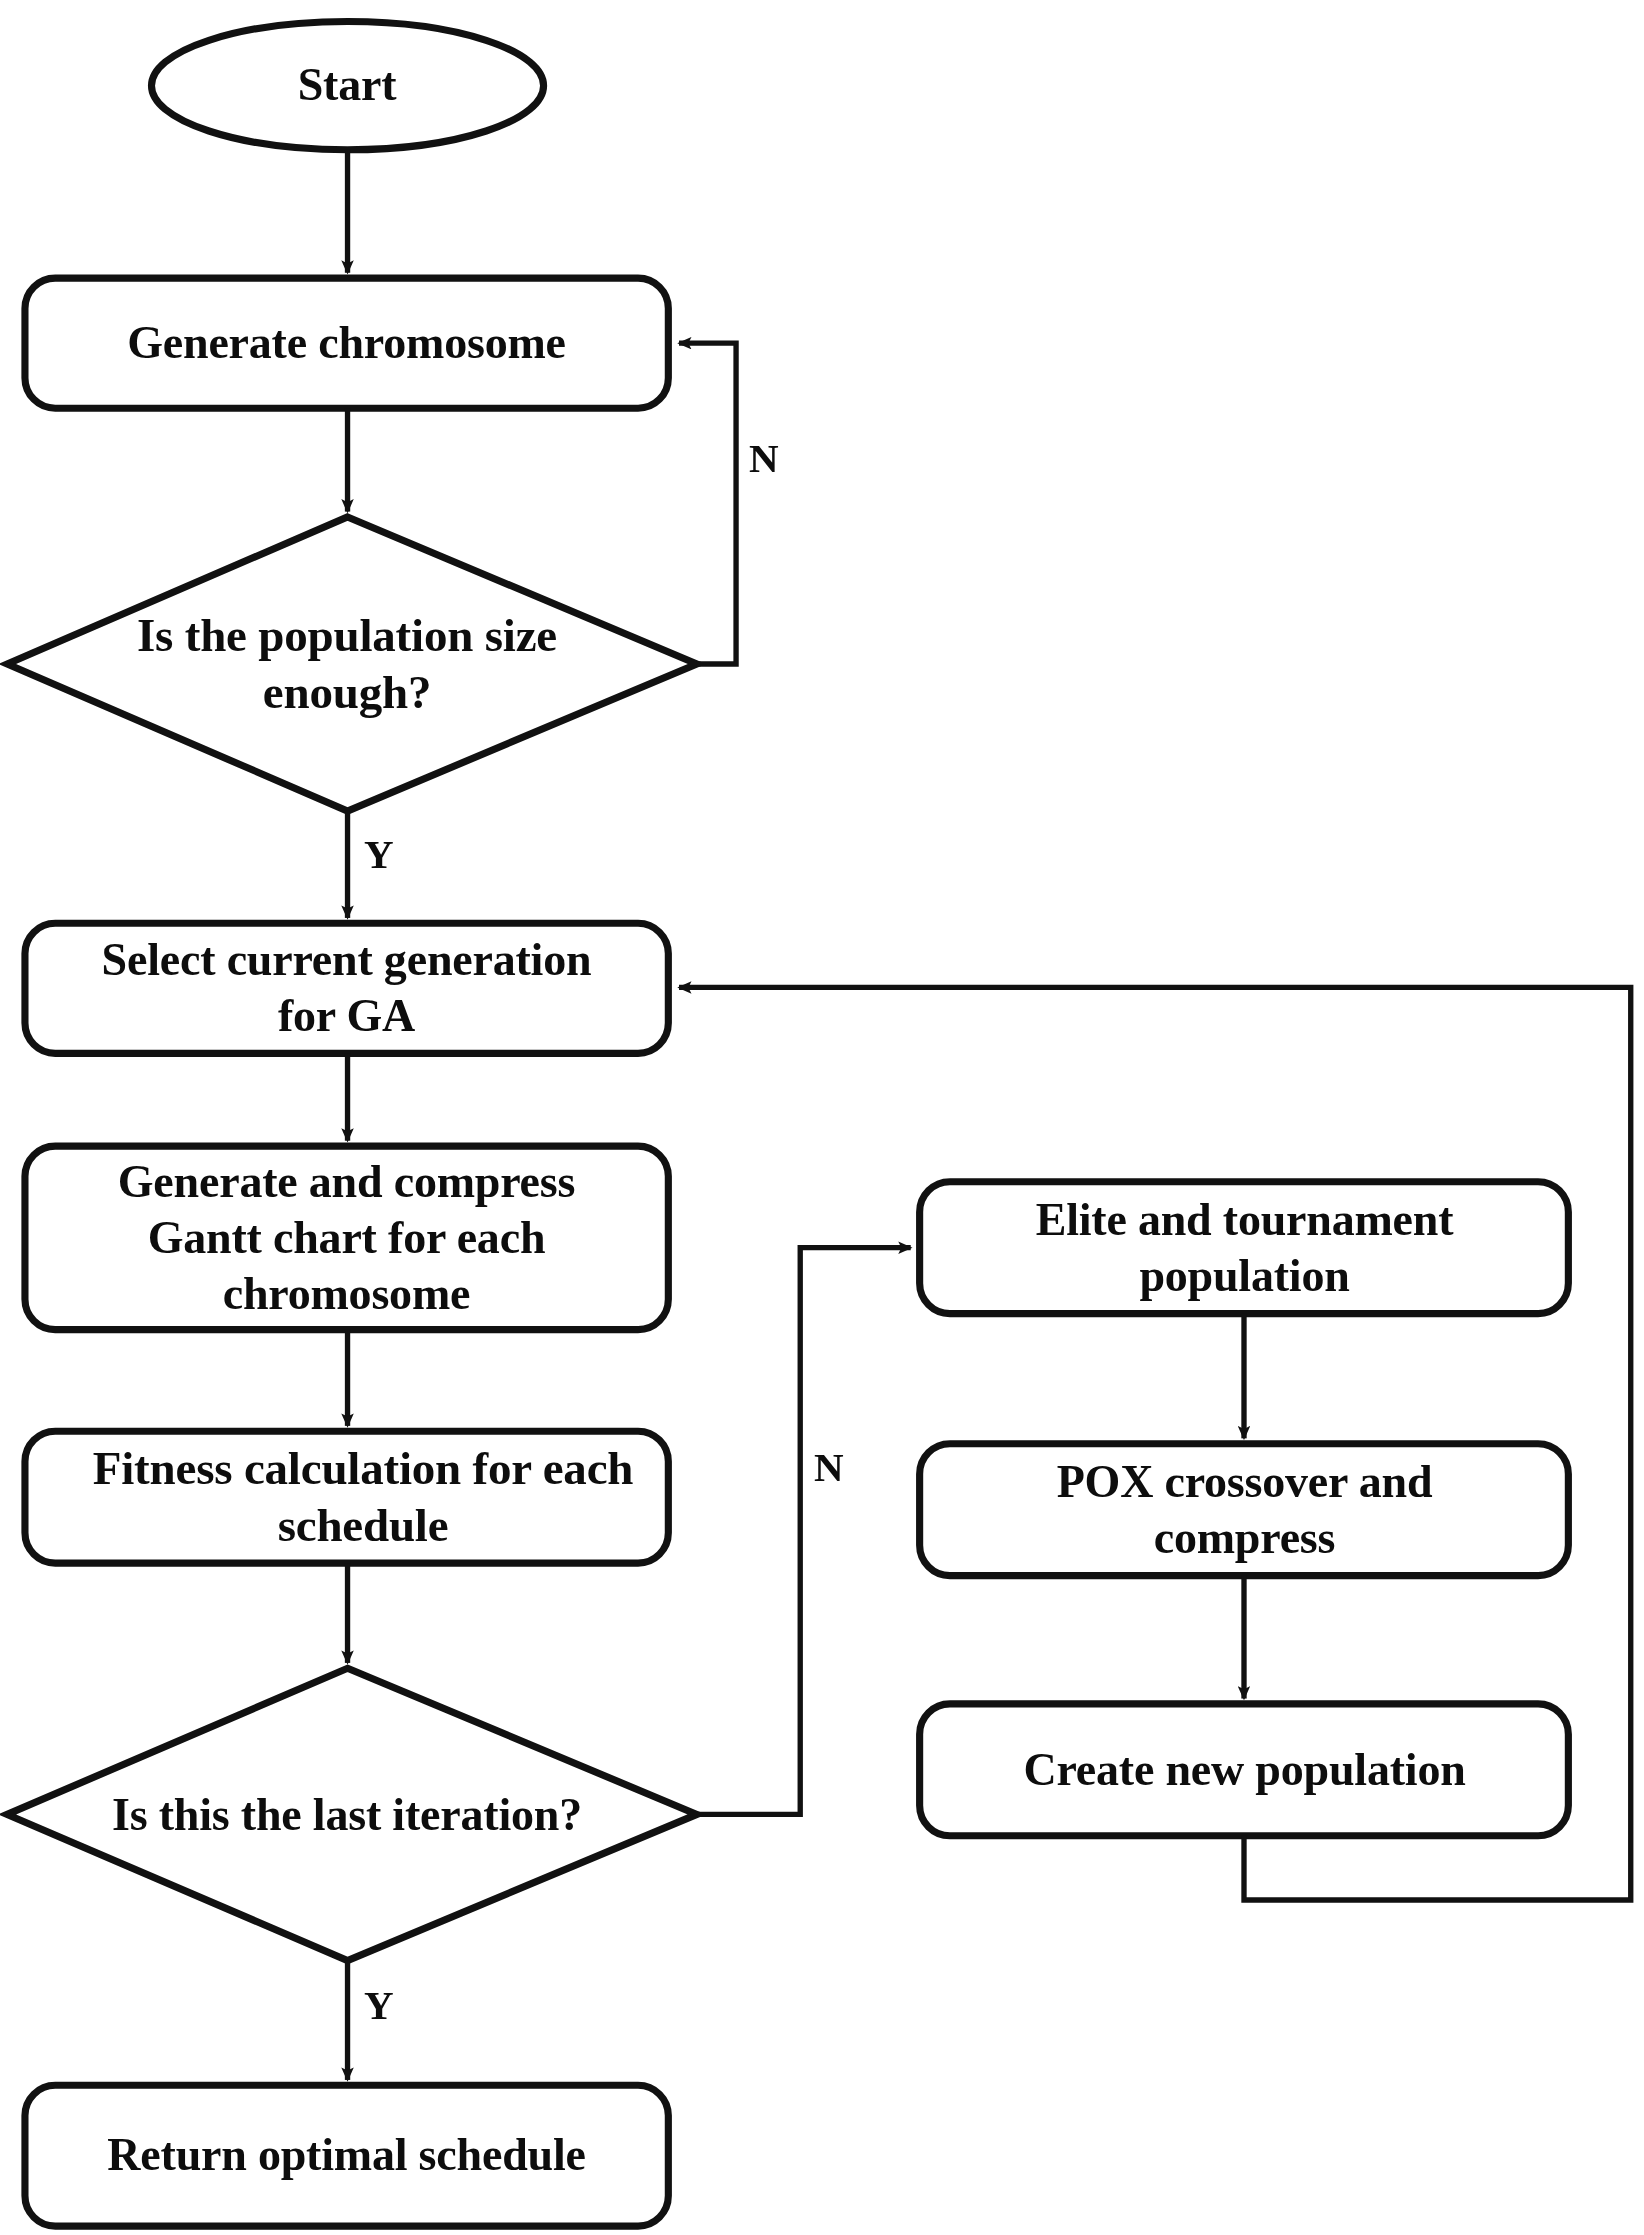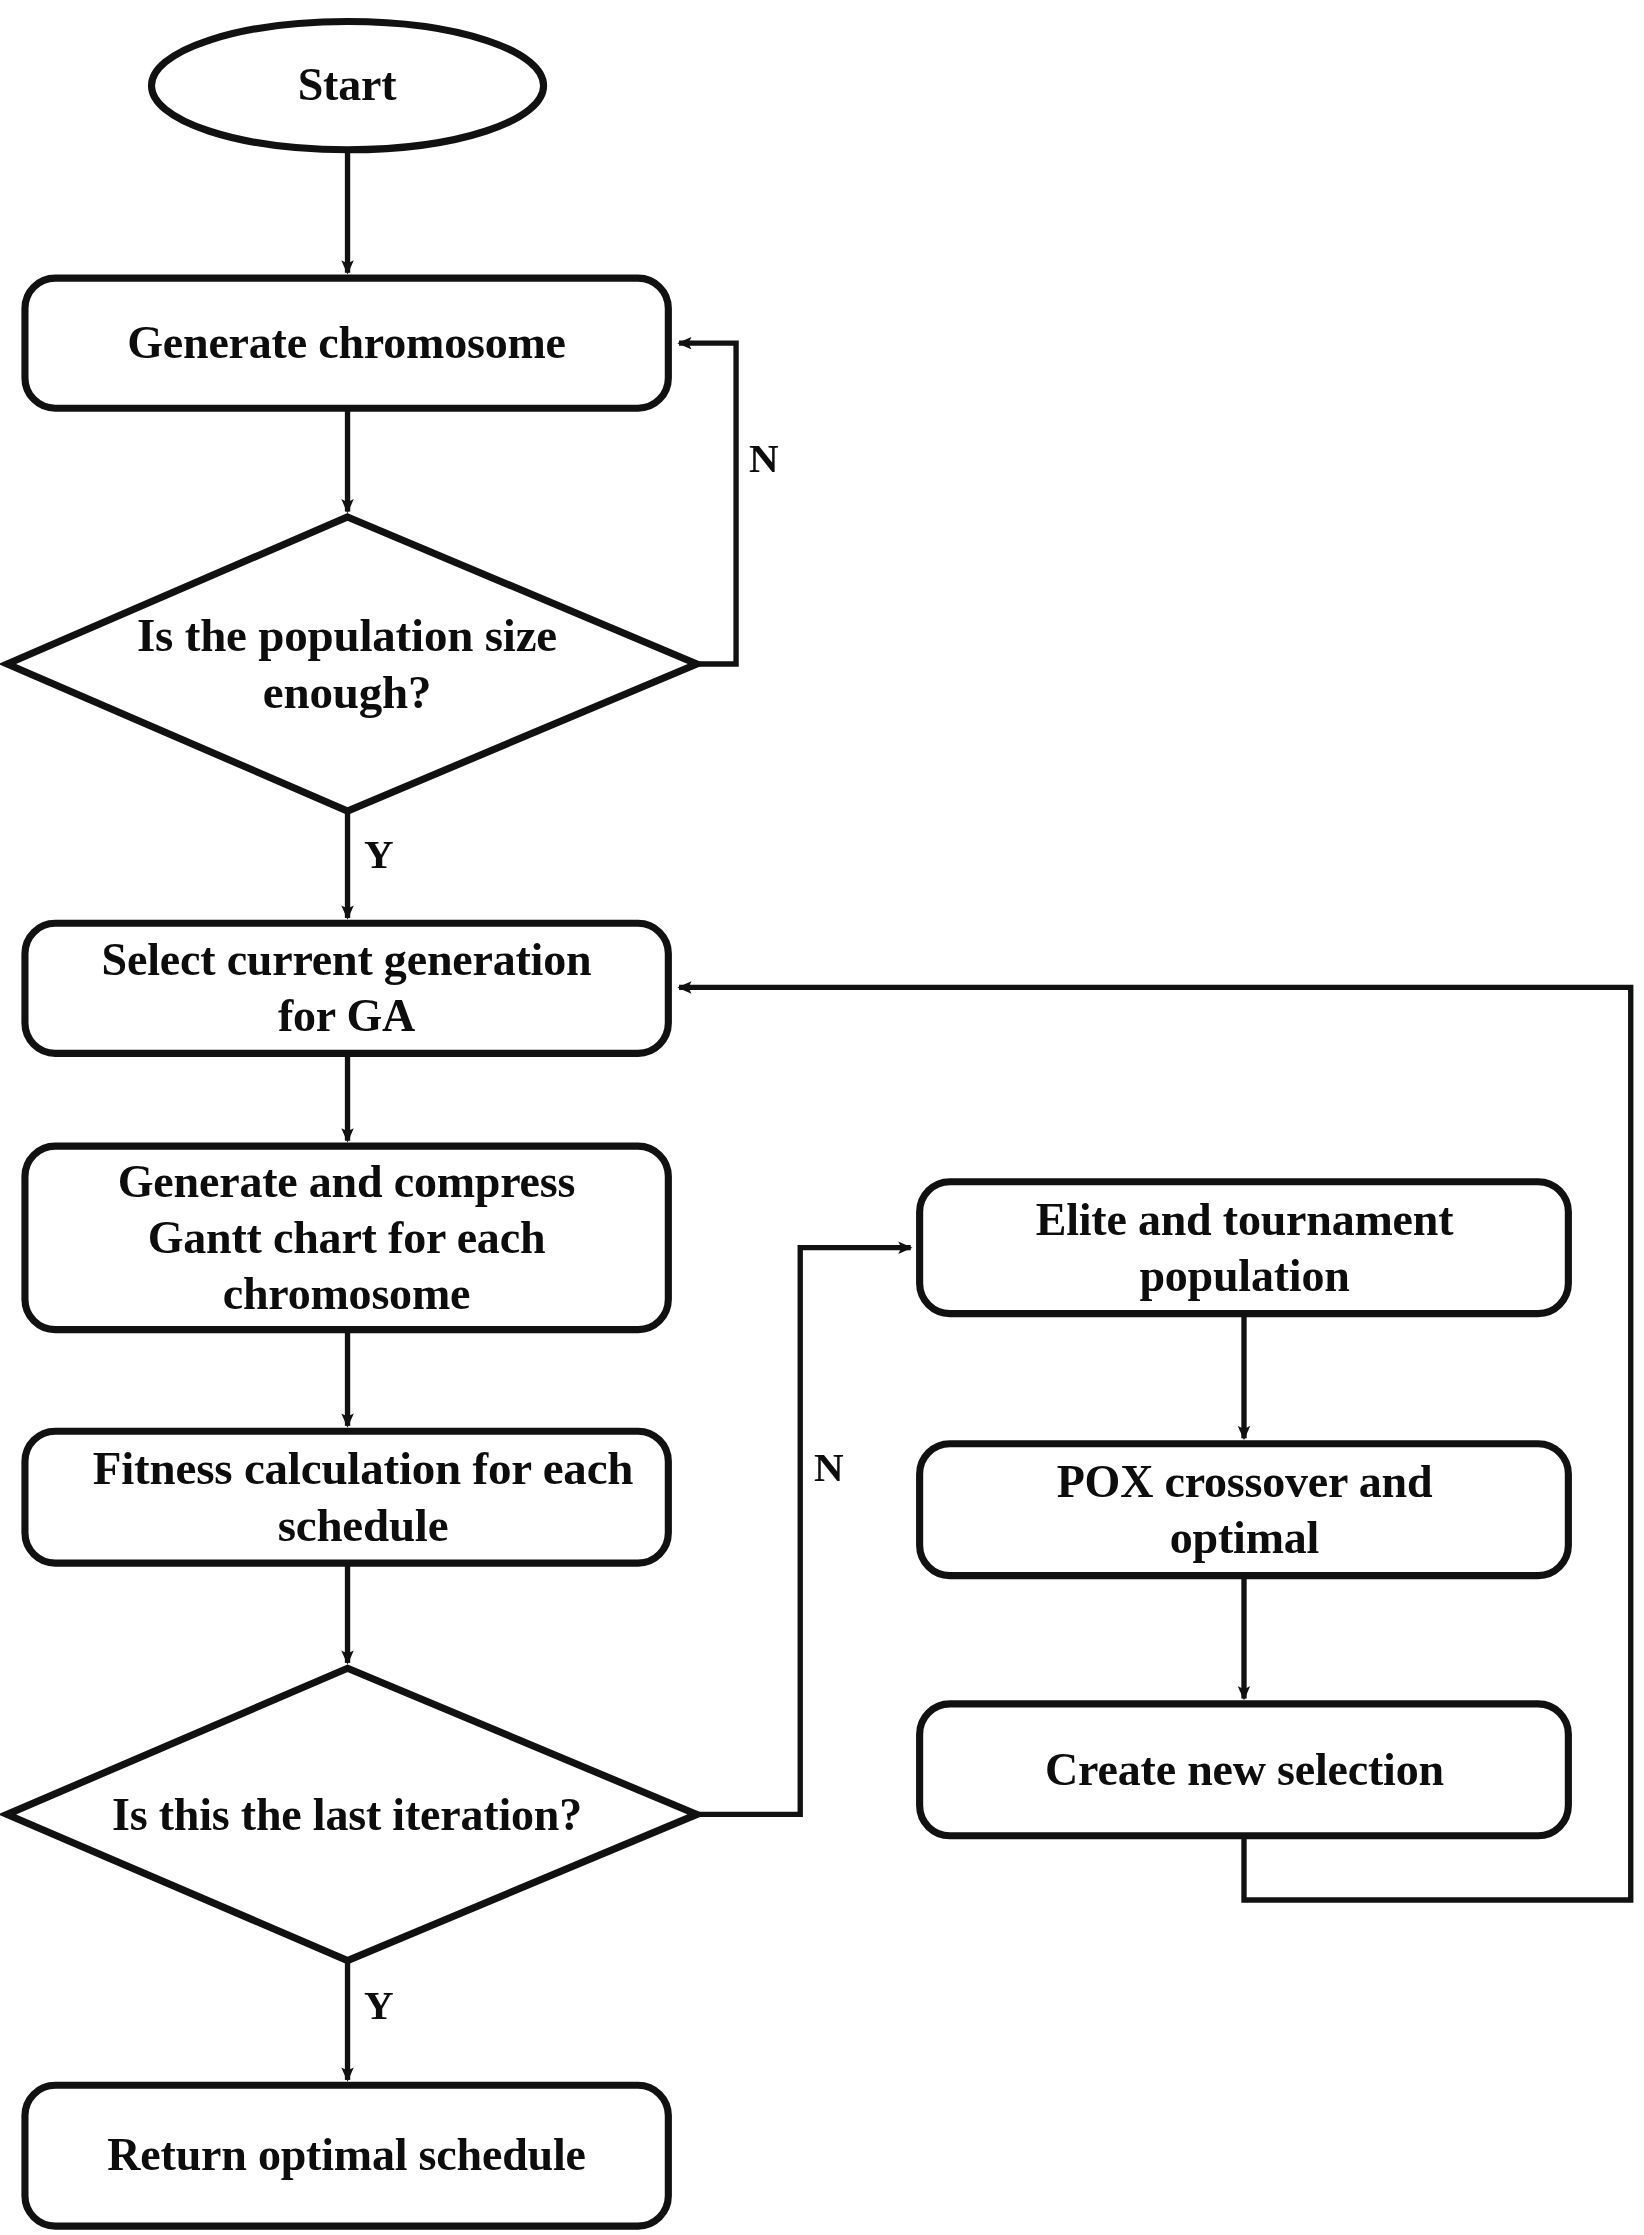--- a/index.html
+++ b/index.html
@@ -114,23 +114,23 @@
 schedule</div>
 
   <div class="node-label f52" style="left:27px;top:1772px;width:640px;height:86px;">Is this the last iteration?</div>
 
   <div class="node-label f52" style="left:25px;top:2085px;width:643px;height:141px;">Return optimal schedule</div>
 
   <div class="node-label f52" style="left:920px;top:1182px;width:649px;height:132px;">Elite and tournament
 population</div>
 
   <div class="node-label f52" style="left:920px;top:1444px;width:649px;height:132px;">POX crossover and
-optimal</div>
+compress</div>
 
-  <div class="node-label f52" style="left:920px;top:1704px;width:649px;height:132px;">Create new selection</div>
+  <div class="node-label f52" style="left:920px;top:1704px;width:649px;height:132px;">Create new population</div>
 
   <div class="edge-label" style="left:749px;top:438px;">N</div>
 
   <div class="edge-label" style="left:364px;top:834px;">Y</div>
 
   <div class="edge-label" style="left:814px;top:1447px;">N</div>
 
   <div class="edge-label" style="left:364px;top:1985px;">Y</div>
 
 </div>

